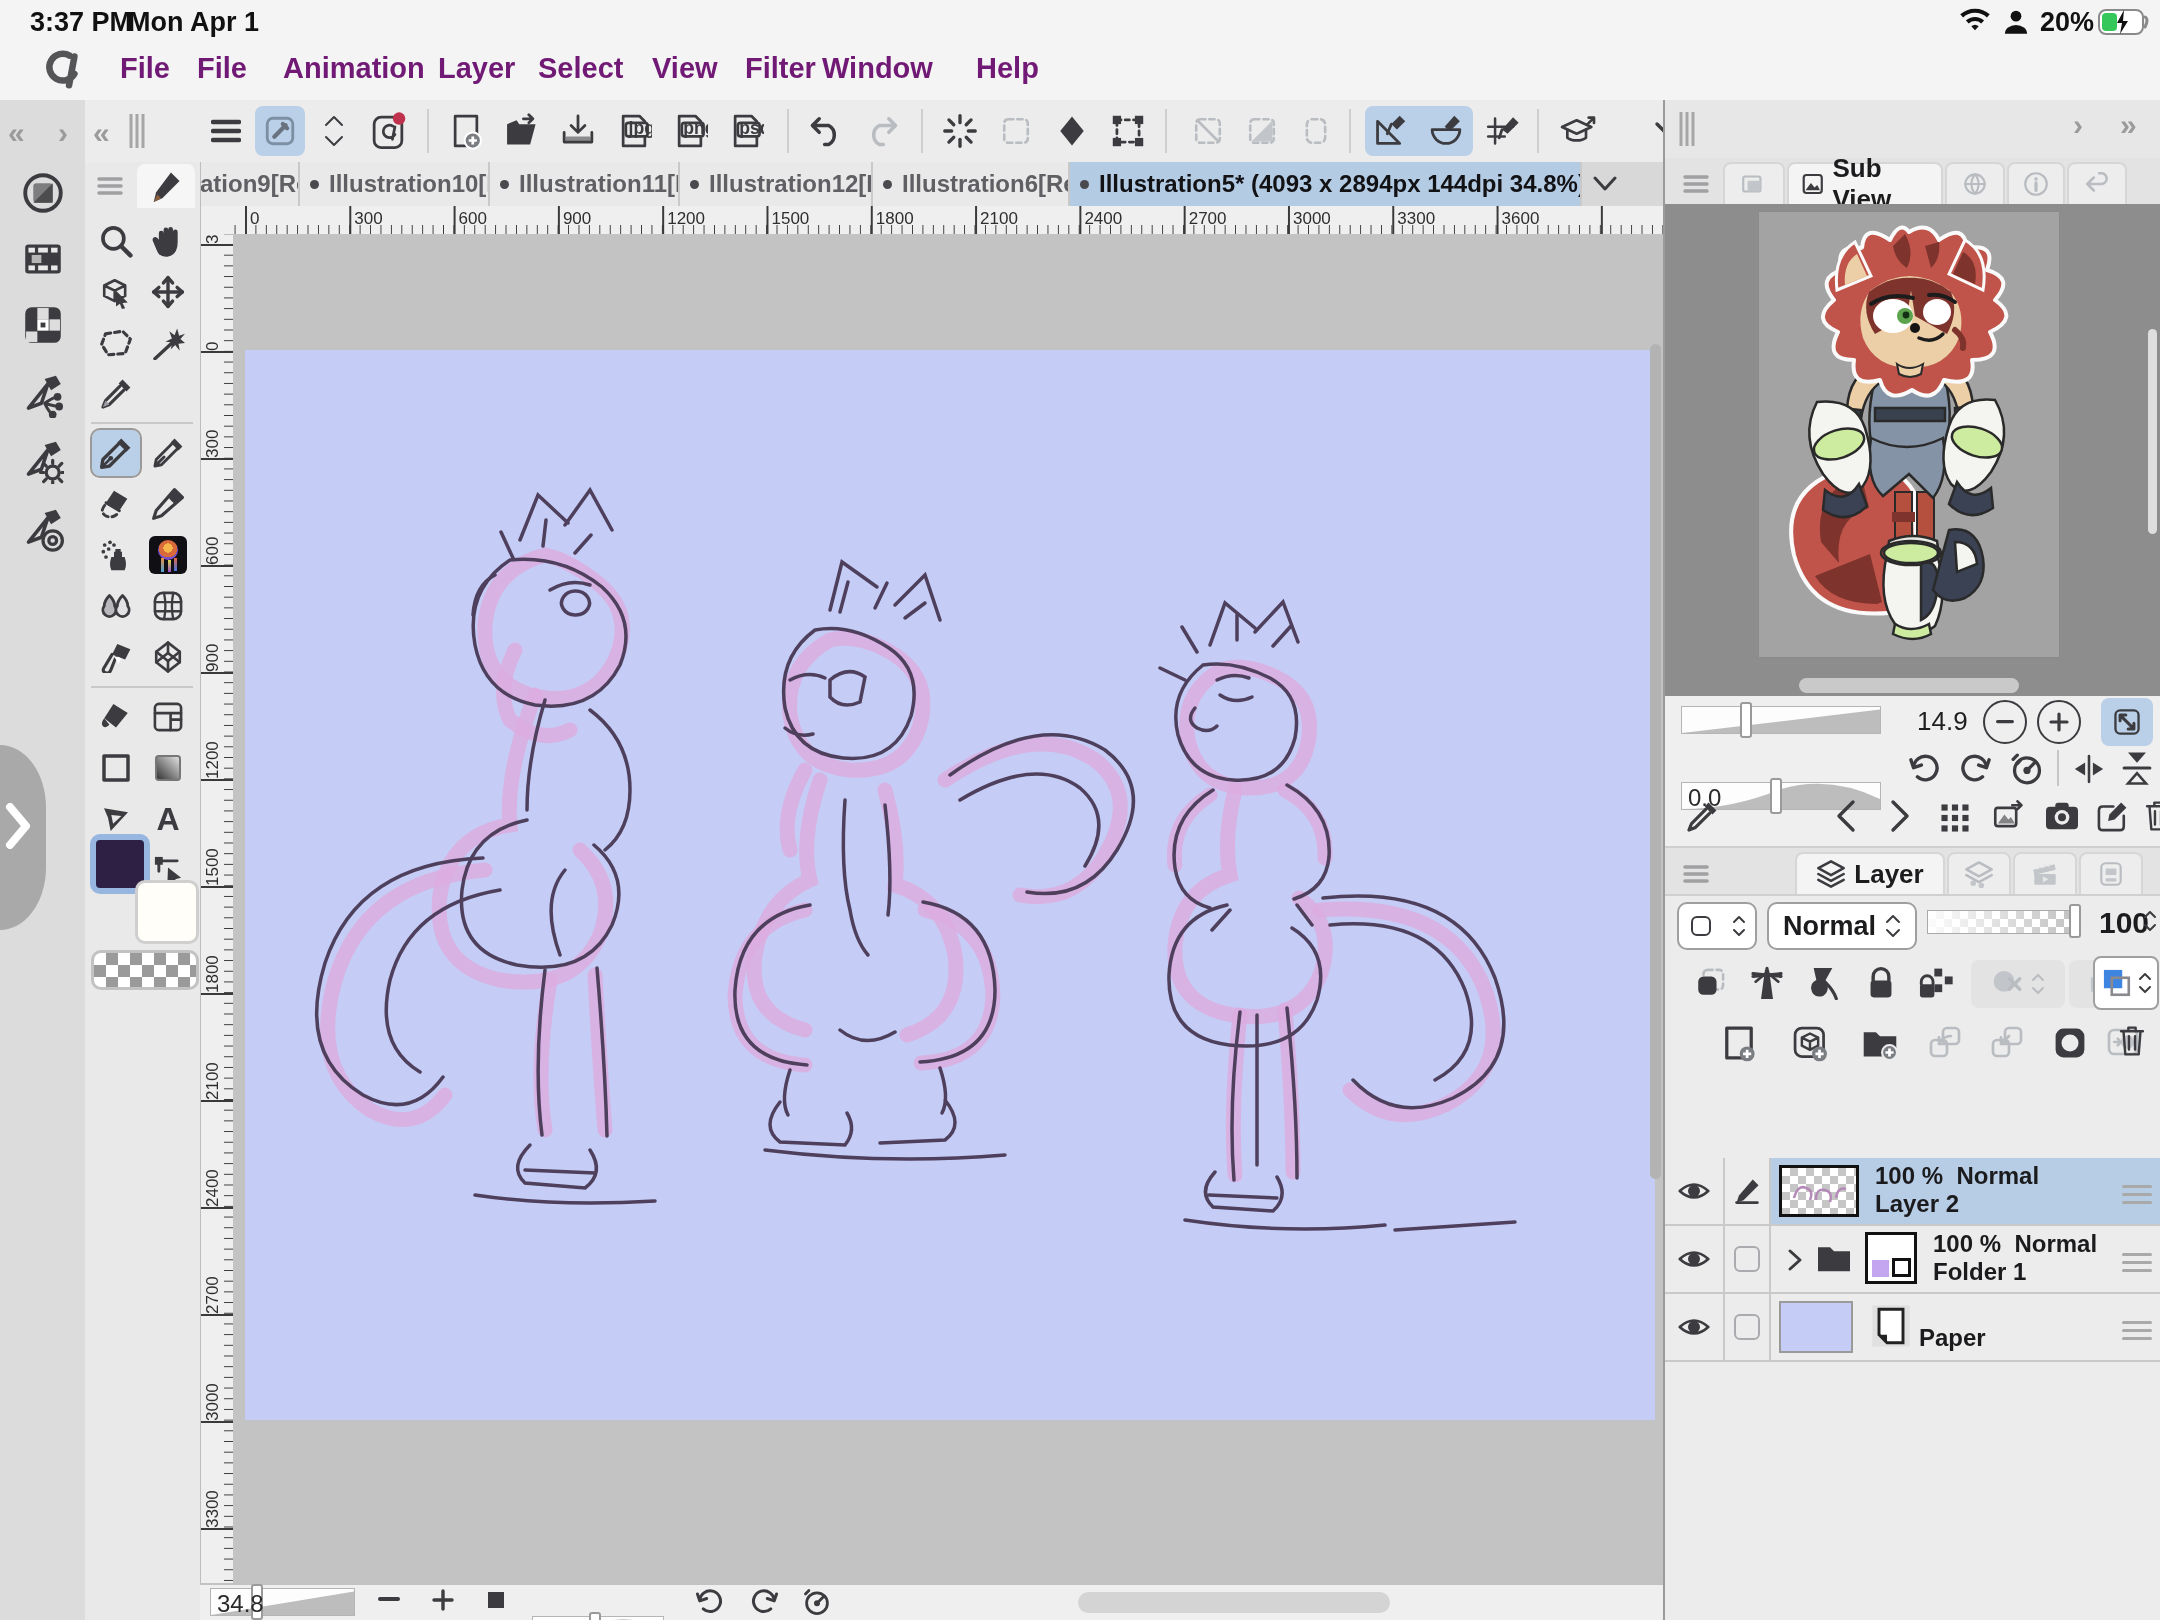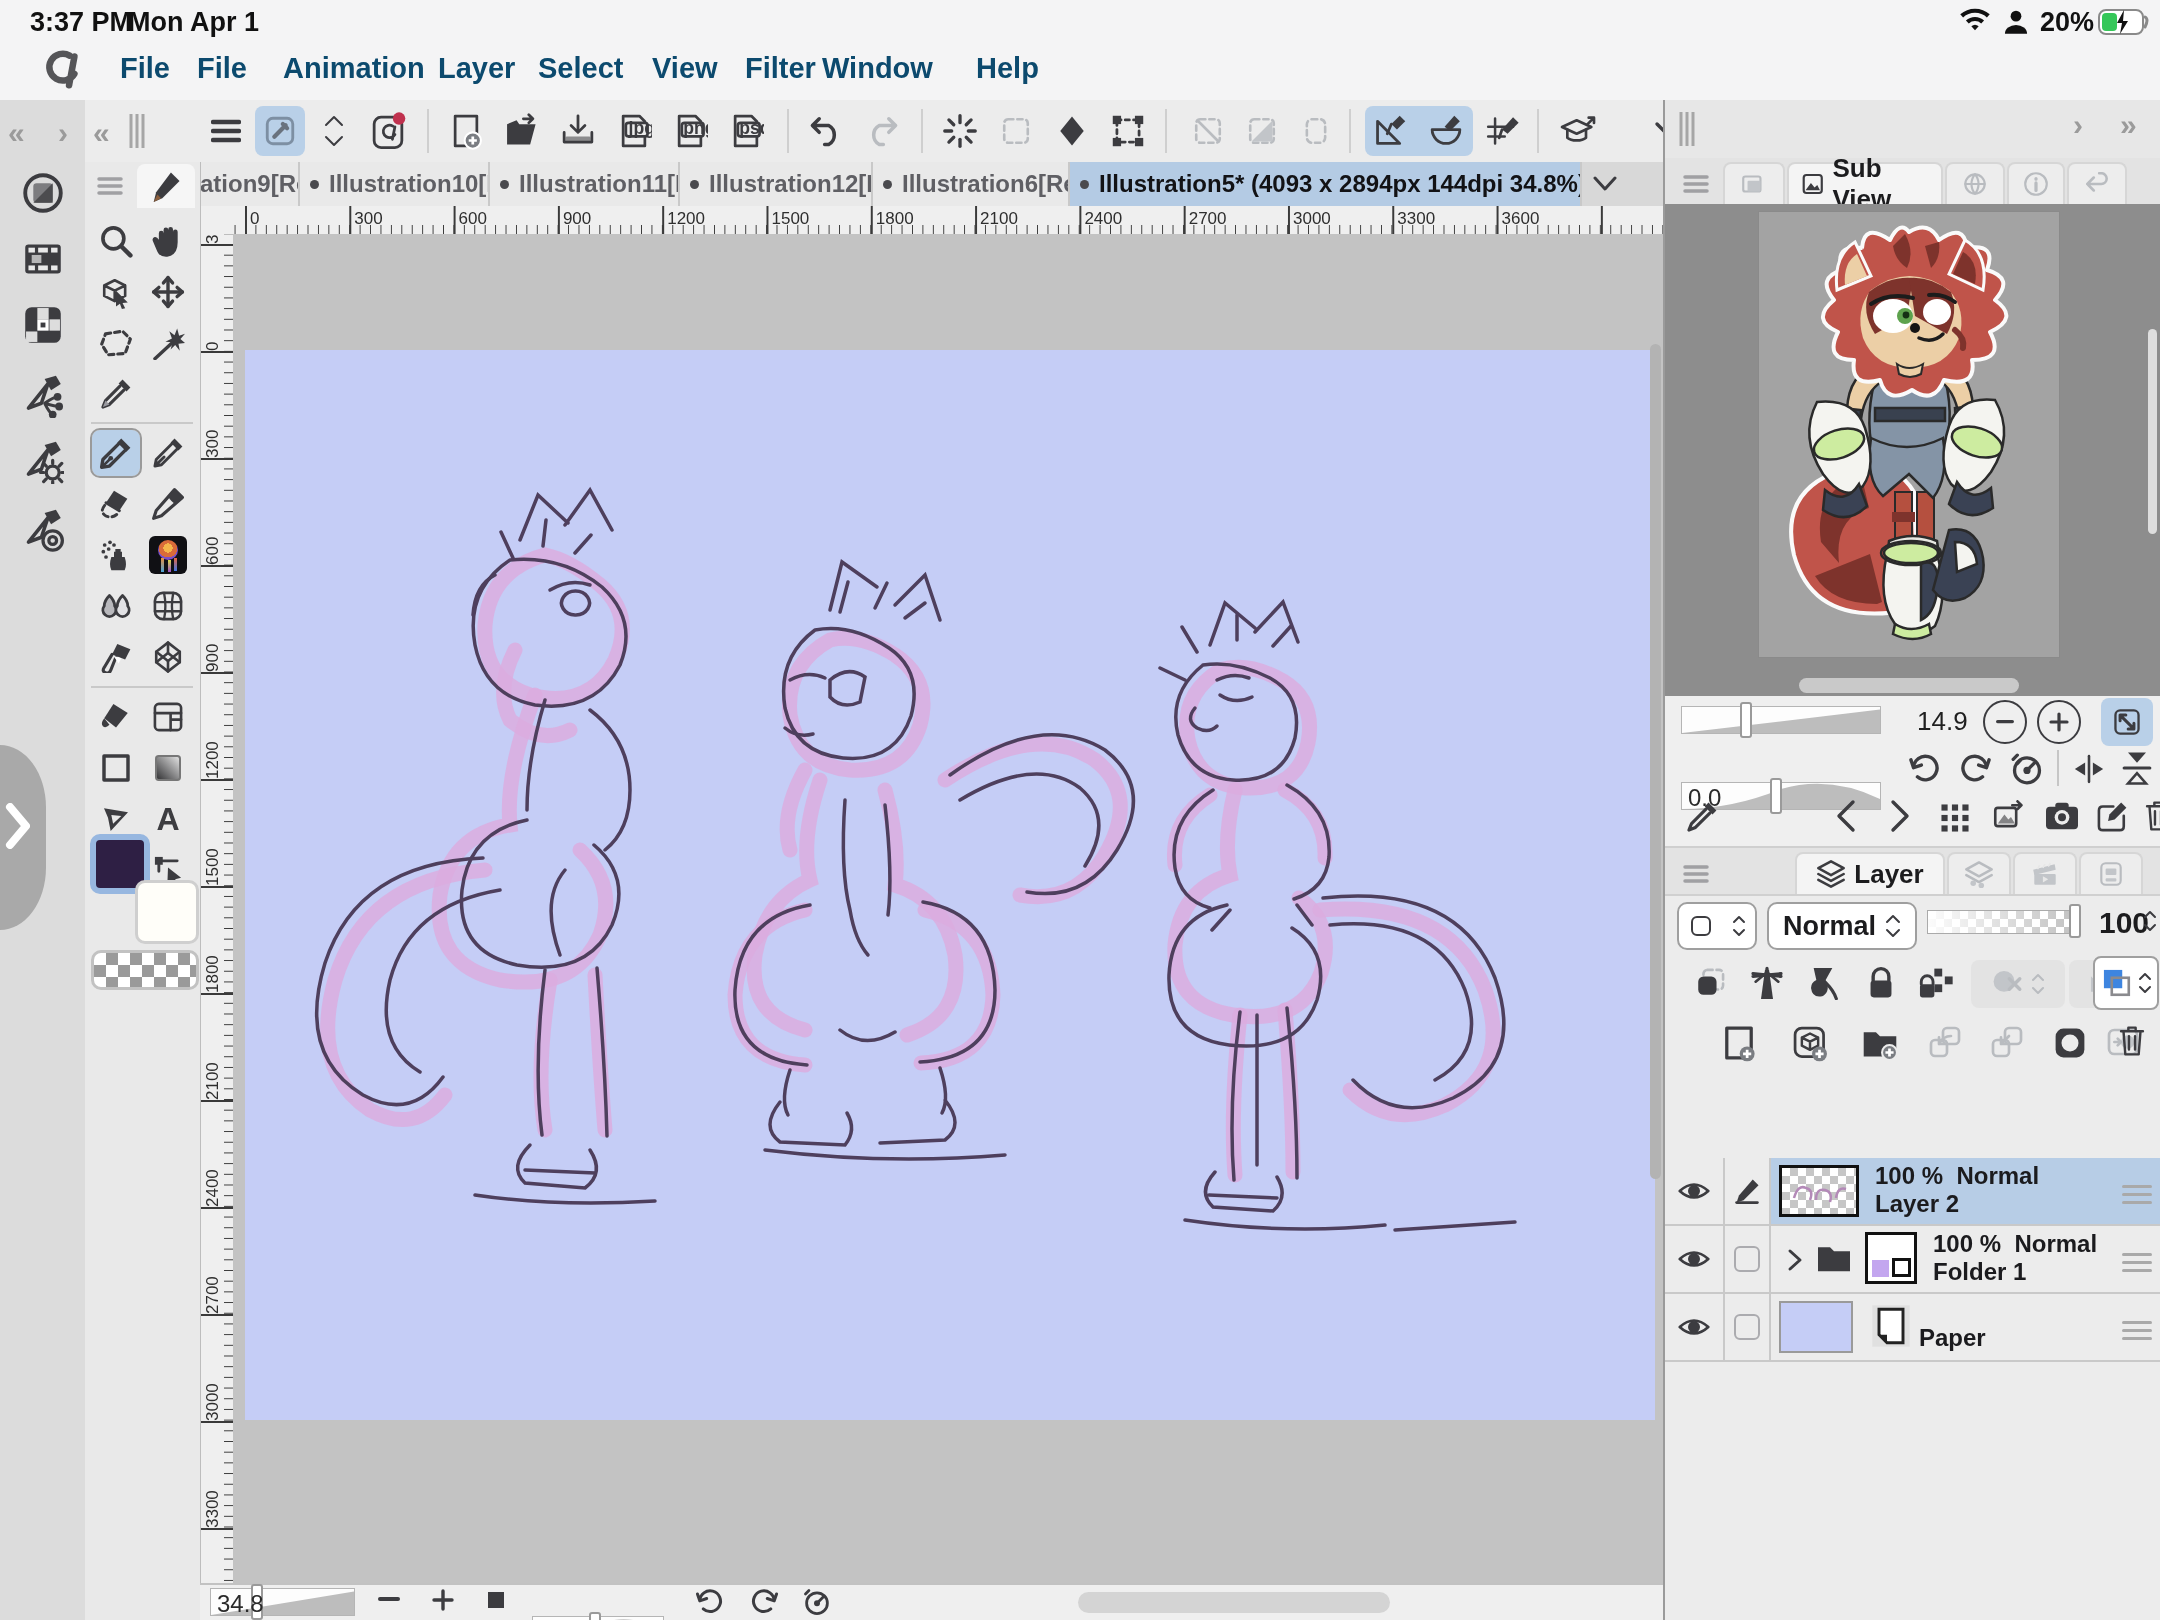--- a/index.html
+++ b/index.html
@@ -9,21 +9,21 @@
   svg{display:block;}
   .ic{stroke:#3c3c40;fill:none;stroke-width:2;stroke-linecap:round;stroke-linejoin:round;}
   .icf{fill:#3c3c40;stroke:none;}
   .gic{stroke:#b9bcc0;fill:none;stroke-width:2;stroke-linecap:round;stroke-linejoin:round;}
   .gicf{fill:#c2c5c9;stroke:none;}
   
   #header{left:0;top:0;width:2160px;height:100px;background:#f4f4f5;}
   #statusbar{left:0;top:0;width:2160px;height:44px;}
   .sbtext{font-weight:bold;font-size:27px;color:#111;}
   #menubar{left:0;top:44px;width:2160px;height:56px;}
-  .menuitem{font-size:29px;font-weight:600;color:#0c4a6e;position:absolute;top:8px;}
+  .menuitem{font-size:29px;font-weight:600;color:#701a75;position:absolute;top:8px;}
   
   #toolbar{left:85px;top:100px;width:1578px;height:62px;background:#ececec;border-bottom:2px solid #c6c6c6;}
   #lefttopstrip{left:0;top:100px;width:85px;height:62px;background:#dcdcdc;}
   .tbtn{position:absolute;top:6px;width:50px;height:50px;display:flex;align-items:center;justify-content:center;border-radius:8px;}
   .tbtn.on{background:#b9d0e8;}
   .tdiv{position:absolute;top:9px;width:2px;height:44px;background:#cfcfcf;}
   .filetag{font-size:13px;font-weight:bold;fill:#3c3c40;}
   
   #tabbar{left:190px;top:162px;width:1473px;height:44px;background:#d8d8d8;display:flex;}
   .tab{height:44px;background:#e9e9e9;border-right:2px solid #c9c9c9;display:flex;align-items:center;

